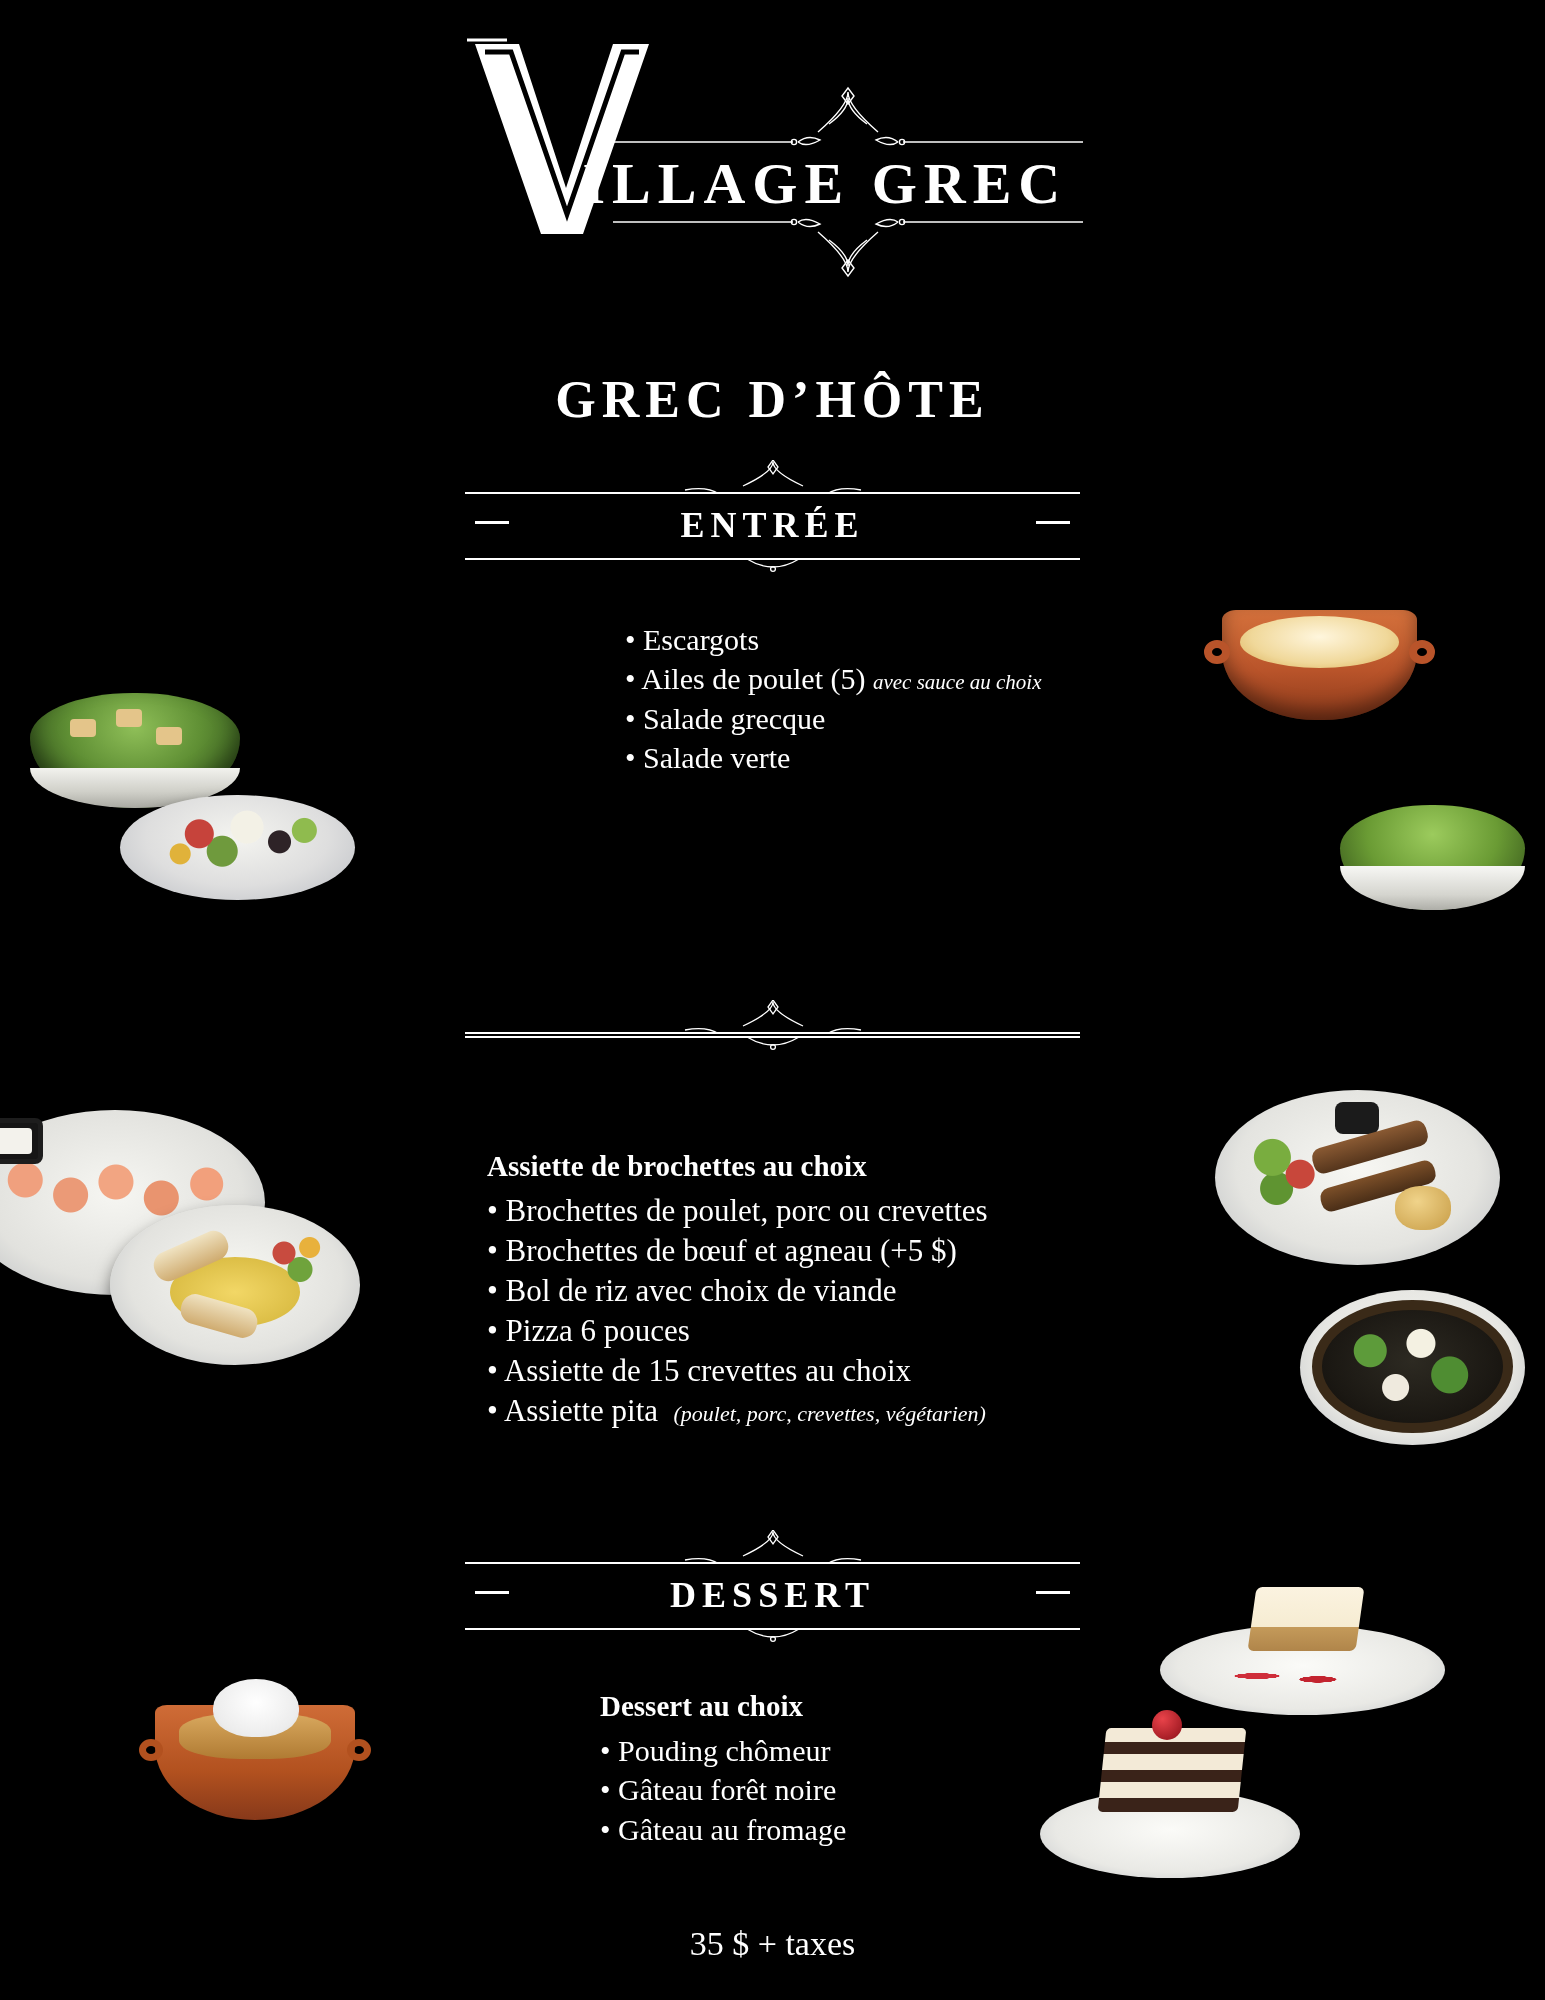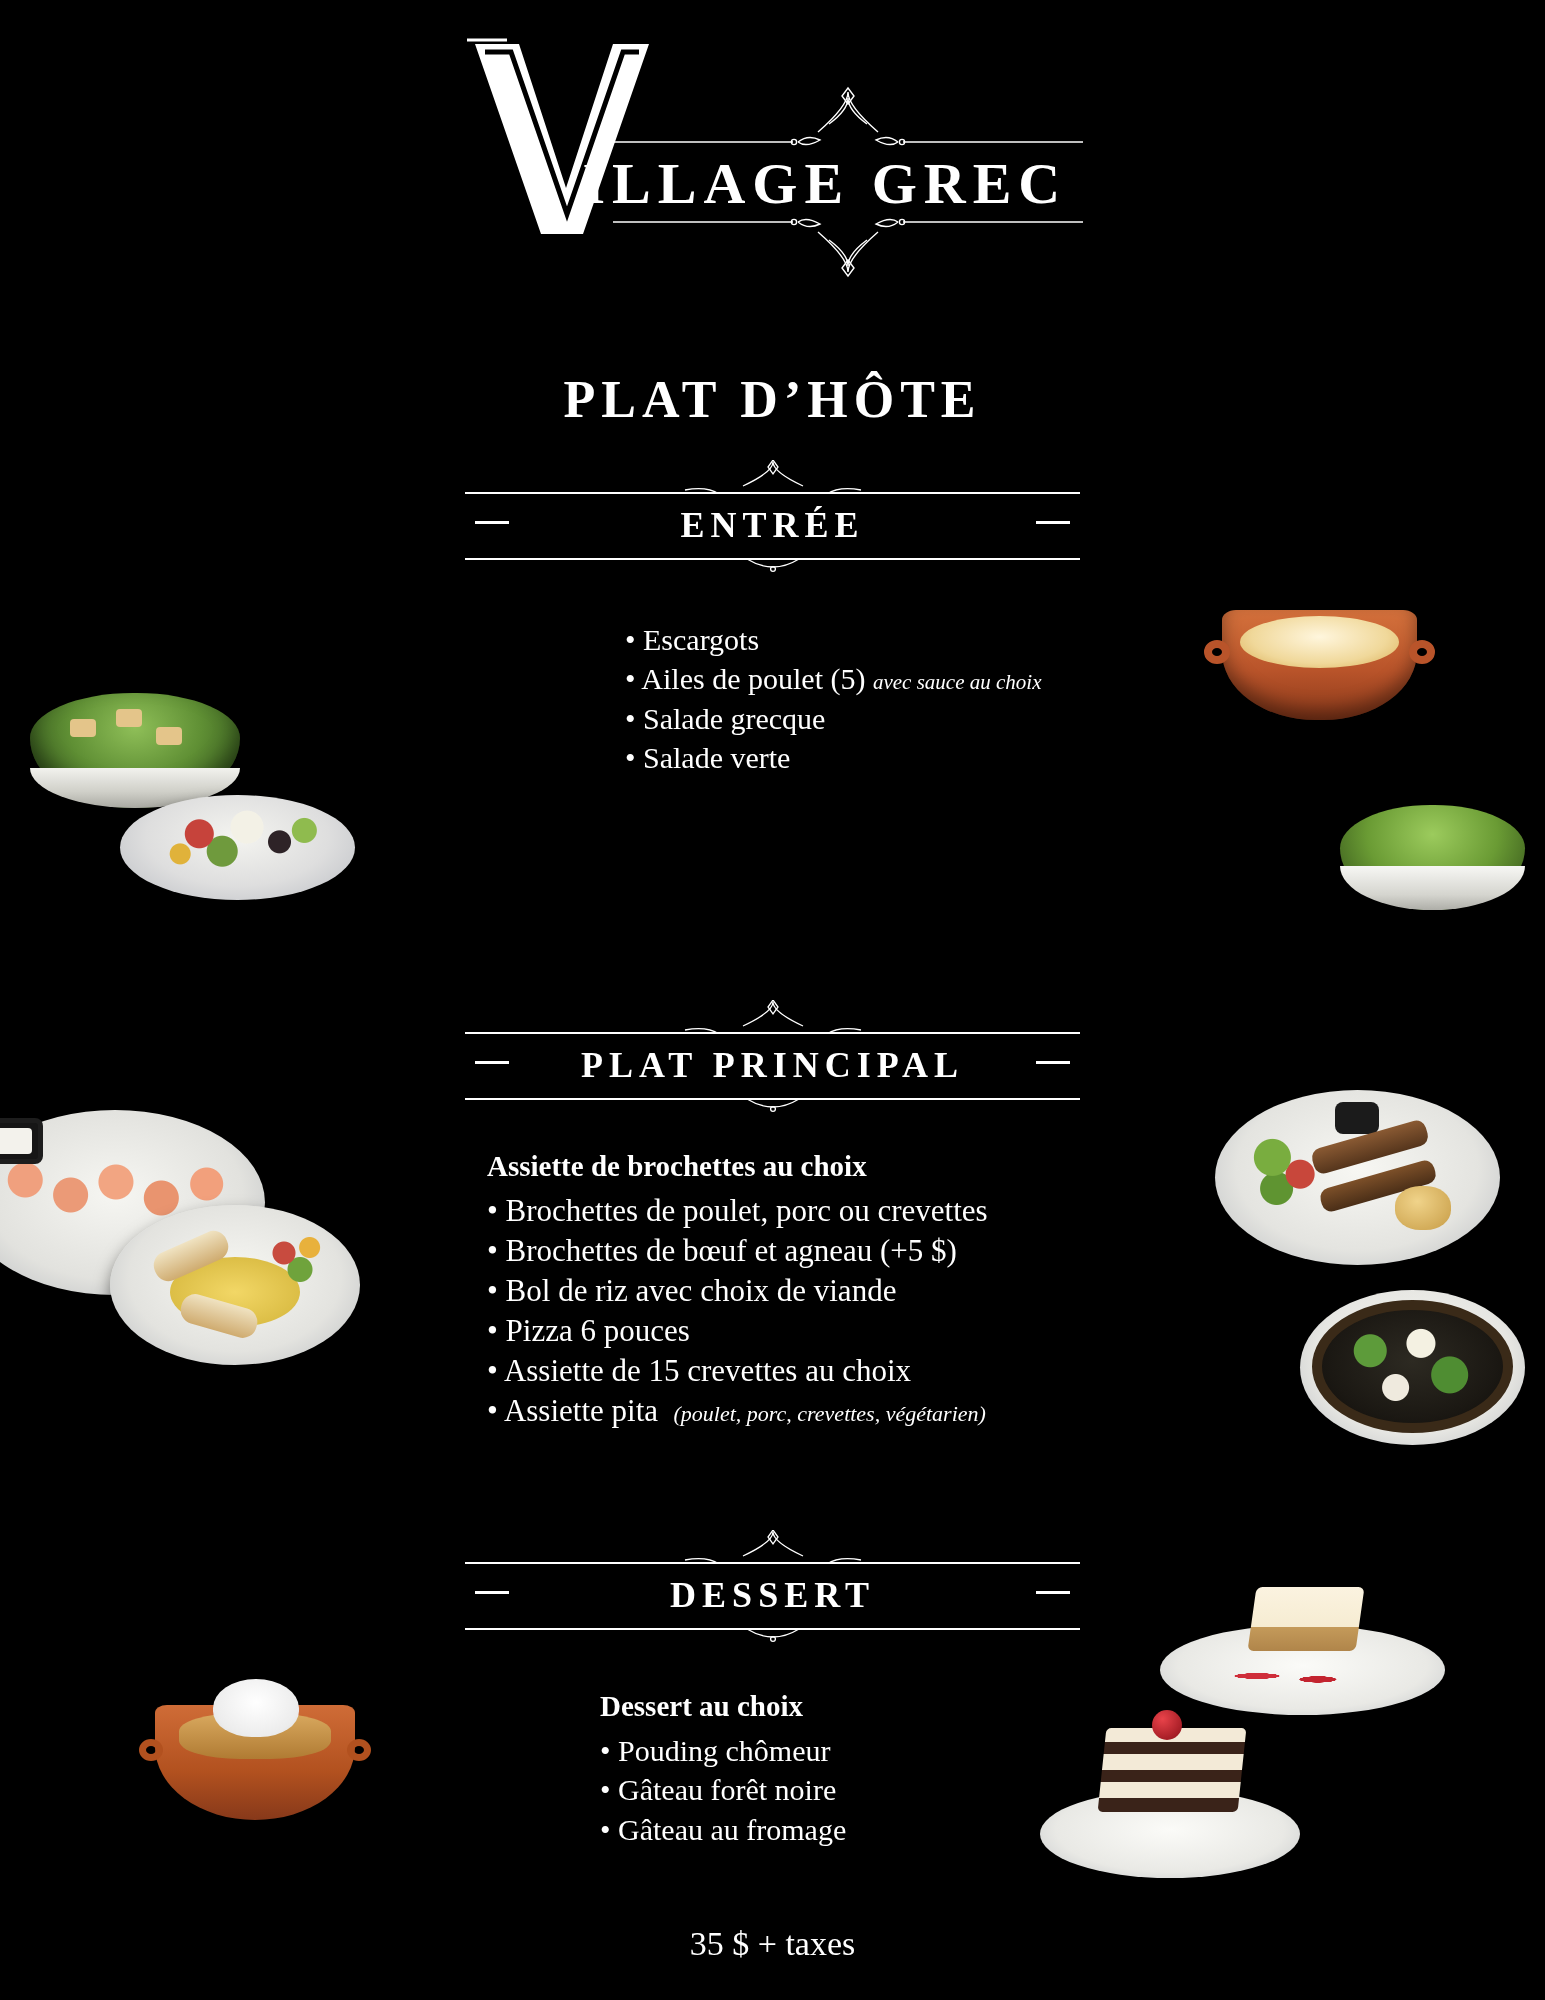--- a/index.html
+++ b/index.html
@@ -432,21 +432,21 @@
         <path d="M235 62 l6 -8 l-6 -8 l-6 8 z"></path>
         <circle cx="181" cy="8" r="2.6"></circle>
         <circle cx="289" cy="8" r="2.6"></circle>
       </g>
     </svg>
 
     <div class="logo-word">ILLAGE GREC</div>
   </div>
 </div>
 
-<div class="menu-title">PLAT D’HÔTE</div>
+<div class="menu-title">GREC D’HÔTE</div>
 
 <div class="section-head" style="top:460px;">
   <div class="rule-wrap-top">
     <div class="rule-top"></div>
     <svg class="ornament" viewBox="0 0 200 34">
       <g fill="none" stroke="#ffffff" stroke-width="1.3">
         <path d="M12 30 q22 -4 34 4"></path>
         <path d="M188 30 q-22 -4 -34 4"></path>
         <path d="M70 26 q30 -14 30 -24 q0 10 30 24"></path>
         <path d="M100 0 l5 7 l-5 7 l-5 -7 z"></path>
@@ -482,25 +482,20 @@
   <div class="rule-wrap-top">
     <div class="rule-top"></div>
     <svg class="ornament" viewBox="0 0 200 34">
       <g fill="none" stroke="#ffffff" stroke-width="1.3">
         <path d="M12 30 q22 -4 34 4"></path>
         <path d="M188 30 q-22 -4 -34 4"></path>
         <path d="M70 26 q30 -14 30 -24 q0 10 30 24"></path>
         <path d="M100 0 l5 7 l-5 7 l-5 -7 z"></path>
       </g>
     </svg>
-  </div>
-  <div style="position:relative;">
-    <div class="dash-left"></div>
-    <div class="section-name">PLAT PRINCIPAL</div>
-    <div class="dash-right"></div>
   </div>
   <div class="rule-wrap-bottom">
     <div class="rule-bottom"></div>
     <svg class="small-orn" viewBox="0 0 60 20">
       <g fill="none" stroke="#ffffff" stroke-width="1.3">
         <path d="M4 2 q26 16 52 0"></path>
         <circle cx="30" cy="12" r="2.4"></circle>
       </g>
     </svg>
   </div>

